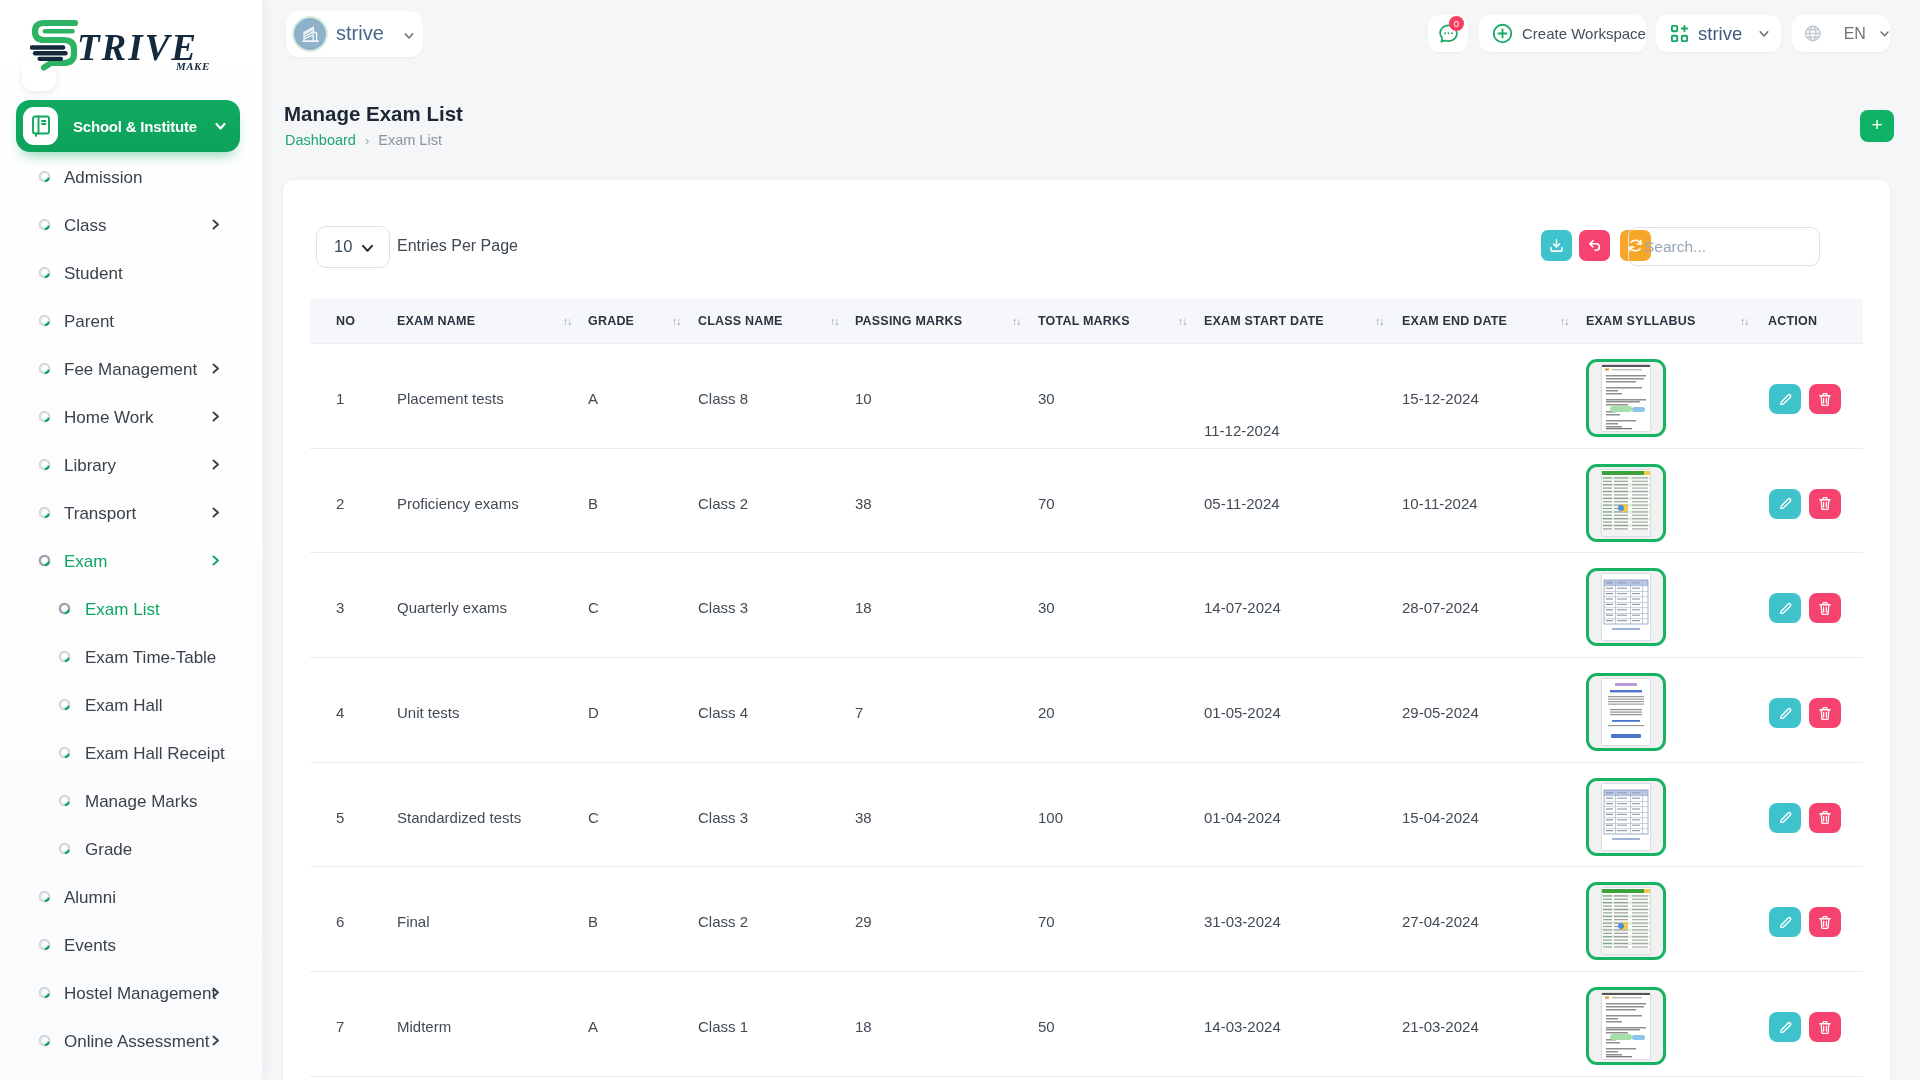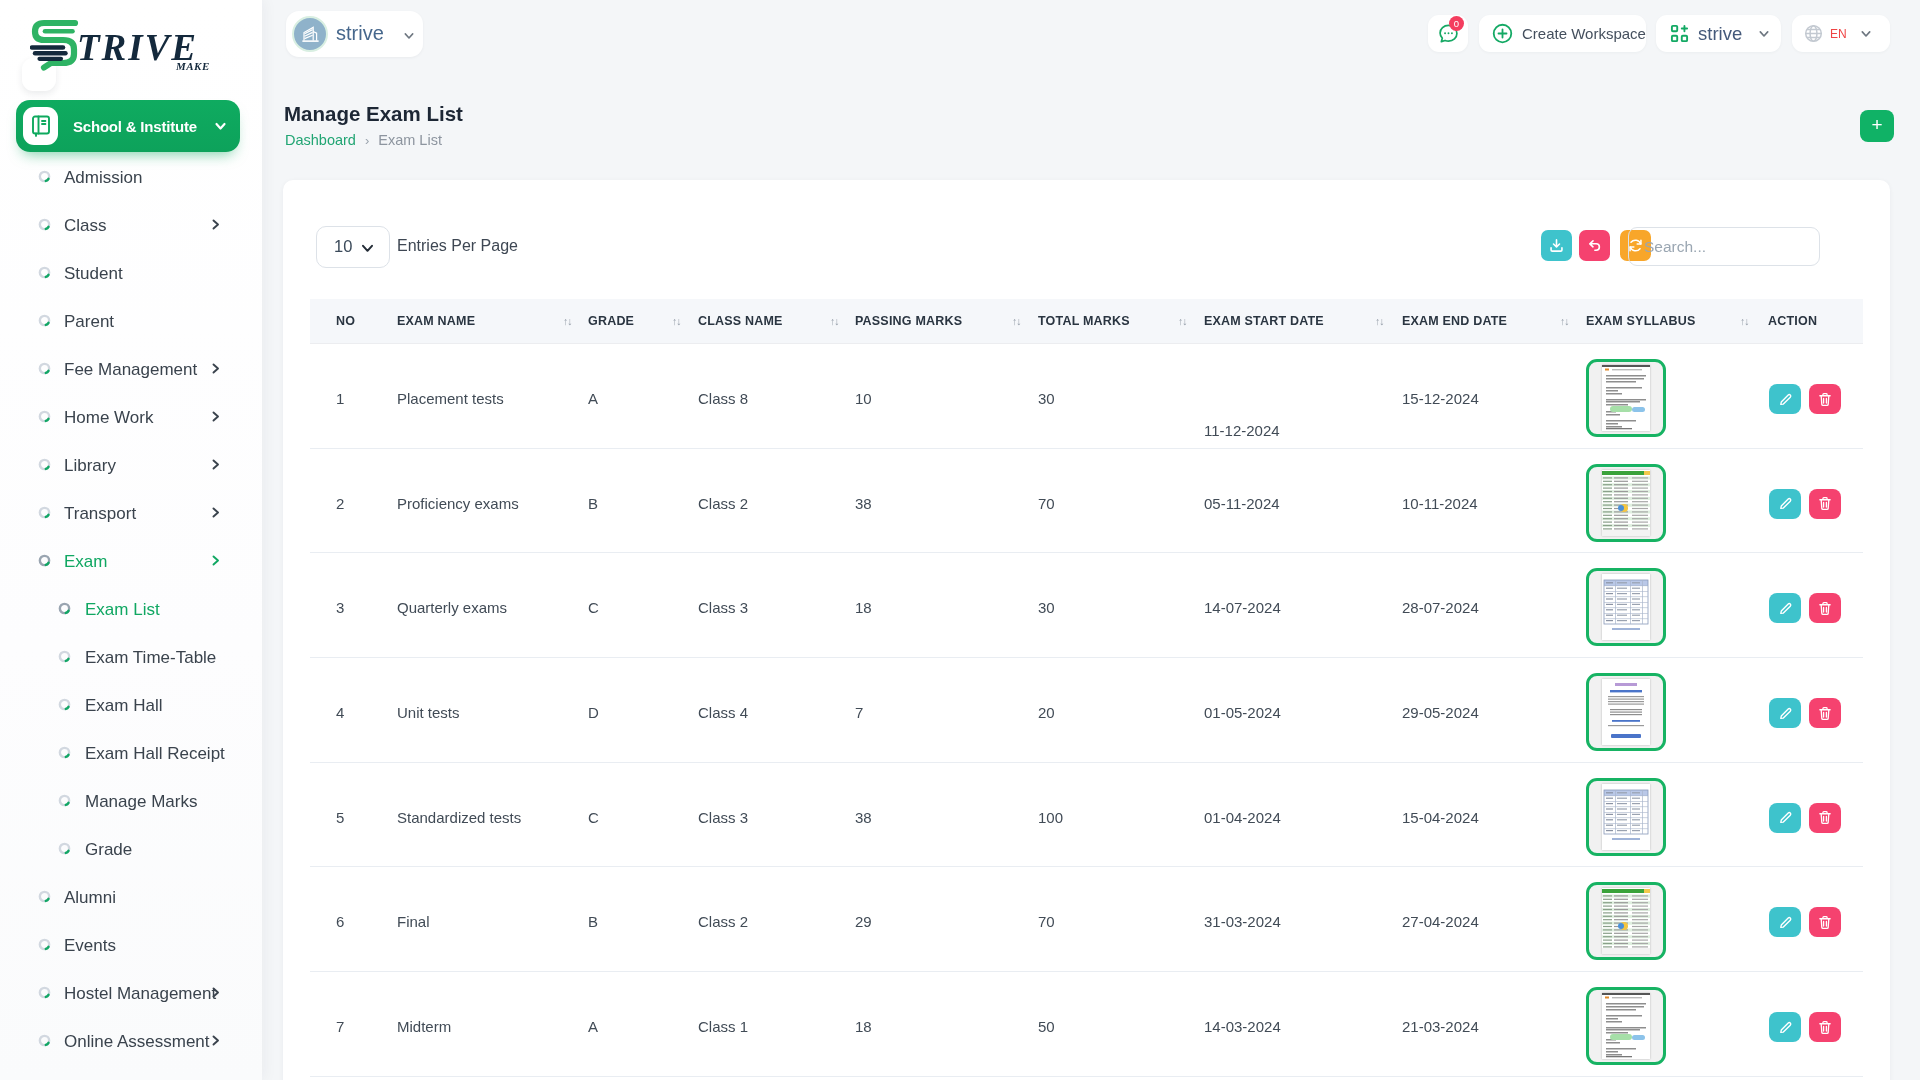--- a/index.html
+++ b/index.html
@@ -319,21 +319,21 @@
 </div>
 
 <div class="pill" style="left:1792px; width:98px;">
   <svg style="margin-left:12px;" width="19" height="19" viewBox="0 0 20 20">
       <g fill="none" stroke="#c3c9d1" stroke-width="1.6">
         <circle cx="10" cy="10" r="8.2"></circle>
         <ellipse cx="10" cy="10" rx="3.6" ry="8.2"></ellipse>
         <path d="M2 10 h16 M3.1 5.8 h13.8 M3.1 14.2 h13.8"></path>
       </g>
     </svg>
-  <span style="margin-left:7px; font-size:12px; color:#ef4444;">EN</span>
+  <span style="margin-left:22px; font-size:16px; color:#737373;">EN</span>
   <svg style="margin-left:13px;" width="12" height="12" viewBox="0 0 13 13">
       <path d="M2.5 4.2 L6.5 8.6 L10.5 4.2" fill="none" stroke="#6e7781" stroke-width="1.8" stroke-linecap="round" stroke-linejoin="round"></path>
     </svg>
 </div>
 
 <div class="ws">
   <div class="ws-circle">
     <svg width="21" height="21" viewBox="0 0 21 21">
         <g fill="none" stroke="#fff" stroke-width="1.2">
           <path d="M4 16.5 V8.6 L13.2 3.4 V16.5"></path>

